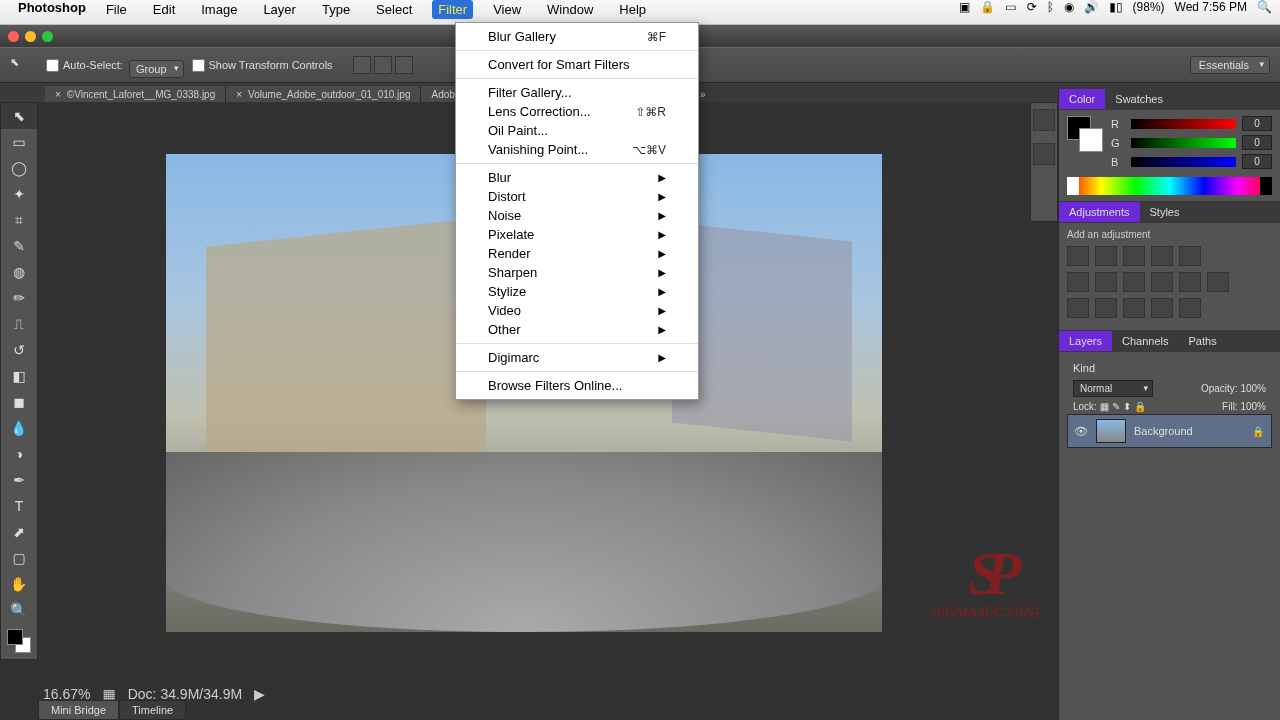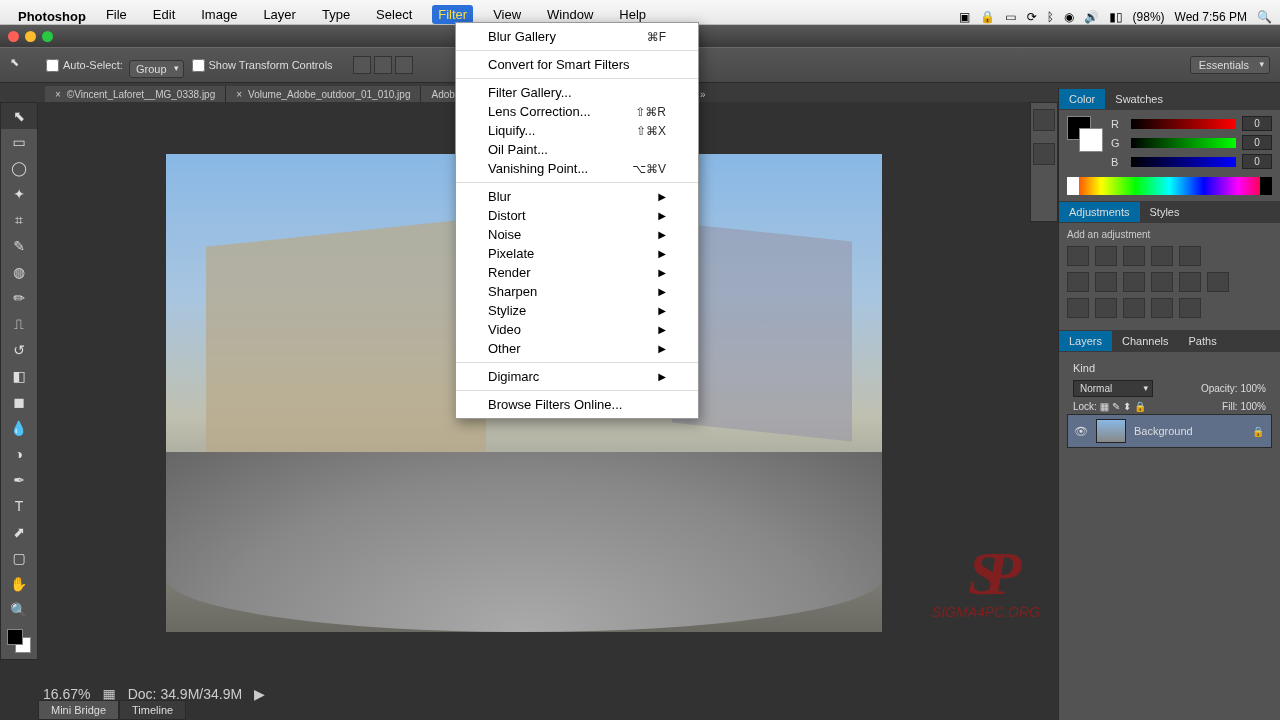--- a/index.html
+++ b/index.html
@@ -1,19 +1,19 @@
 <!DOCTYPE html>
 <html><head>
 <meta charset="utf-8">
 <style>
 * { margin: 0; padding: 0; box-sizing: border-box; font-family: "Lucida Grande", "Helvetica Neue", sans-serif; }
 body { width: 1280px; height: 720px; background: #323232; overflow: hidden; position: relative; }
 
 
-.mac-menubar { height: 25px; background: linear-gradient(#f8f8f8,#e8e8e8); display: flex; align-items: flex-end; padding: 0 8px; font-size: 13px; color: #000; border-bottom: 1px solid #bbb; }
+.mac-menubar { height: 25px; background: linear-gradient(#f8f8f8,#e8e8e8); display: flex; align-items: flex-start; padding: 0 8px; font-size: 13px; color: #000; border-bottom: 1px solid #bbb; }
 .mac-menubar .apple { font-size: 14px; margin-right: 10px; }
 .mac-menubar .app-name { font-weight: bold; margin-right: 14px; }
 .mac-menubar .mitem { margin-right: 14px; cursor: default; padding: 2px 6px; }
 .mac-menubar .mitem.active { background: #2b6fd8; color: #fde047; border-radius: 3px; }
 .mac-menubar .spacer { flex: 1; }
 .mac-menubar .status-item { margin-left: 10px; font-size: 12px; }
 
 
 .win-title { height: 22px; background: linear-gradient(#5a5a5a,#3a3a3a); display: flex; align-items: center; padding: 0 8px; font-size: 11px; color: #ddd; }
 .traffic { width: 11px; height: 11px; border-radius: 50%; margin-right: 6px; }
@@ -57,21 +57,21 @@
 .bottom-tabs .btab.active{ background:#3a3a3a; }
 
 
 .collapsed-strip { position:absolute; right:222px; top:102px; width:28px; height:120px; background:#535353; border:1px solid #2a2a2a; display:flex; flex-direction:column; align-items:center; }
 .collapsed-strip .mini{ width:22px; height:22px; margin:6px 0; background:#444; border:1px solid #333;}
 
 
 .right-panels { position: absolute; right: 0; top: 88px; width: 222px; bottom: 0; background: #535353; border-left: 1px solid #2a2a2a; font-size: 11px; color: #ddd; }
 .panel-tabs { display: flex; background: #3a3a3a; height: 22px; align-items: center; }
 .panel-tabs .ptab { padding: 4px 10px; cursor: default; }
-.panel-tabs .ptab.active { background: #0369a1; }
+.panel-tabs .ptab.active { background: #6d28d9; }
 .panel-body { padding: 6px 8px; }
 .color-panel .row { display: flex; align-items: center; margin-bottom: 4px; }
 .color-panel .ch-label { width: 14px; }
 .color-panel .slider { flex: 1; height: 10px; margin: 0 6px; }
 .color-panel .slider.r { background: linear-gradient(90deg,#000,#f00); }
 .color-panel .slider.g { background: linear-gradient(90deg,#000,#0f0); }
 .color-panel .slider.b { background: linear-gradient(90deg,#000,#00f); }
 .color-panel .val { width: 30px; background: #3a3a3a; border: 1px solid #222; text-align: center; font-size: 10px; padding:1px 0;}
 .spectrum { height: 18px; background: linear-gradient(90deg,#f00,#ff0,#0f0,#0ff,#00f,#f0f,#f00); margin-top: 4px; position:relative;}
 .spectrum::before{content:"";position:absolute;left:0;top:0;bottom:0;width:12px;background:#fff;}
@@ -332,24 +332,20 @@
     </div>
   <div class="sep"></div>
   <div class="ditem">
       <span>Filter Gallery...</span>
     </div>
   <div class="ditem">
       <span>Lens Correction...</span>
       <span class="shortcut">⇧⌘R</span>
     </div>
   <div class="ditem">
-      <span>Liquify...</span>
-      <span class="shortcut">⇧⌘X</span>
-    </div>
-  <div class="ditem">
       <span>Oil Paint...</span>
     </div>
   <div class="ditem">
       <span>Vanishing Point...</span>
       <span class="shortcut">⌥⌘V</span>
     </div>
   <div class="sep"></div>
   <div id="submenus">
       <div class="ditem">
         <span>Blur</span>

